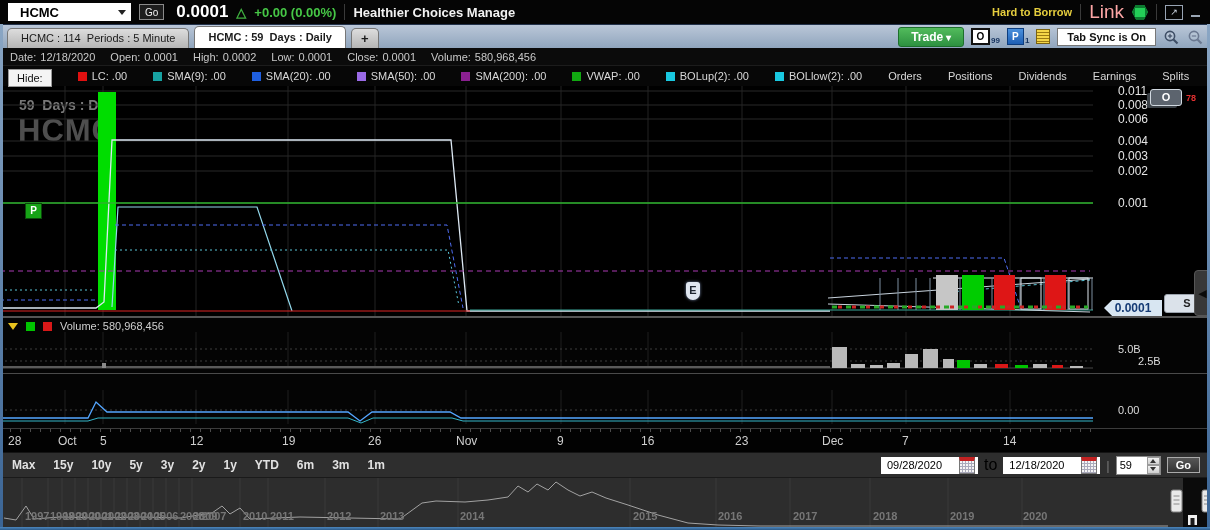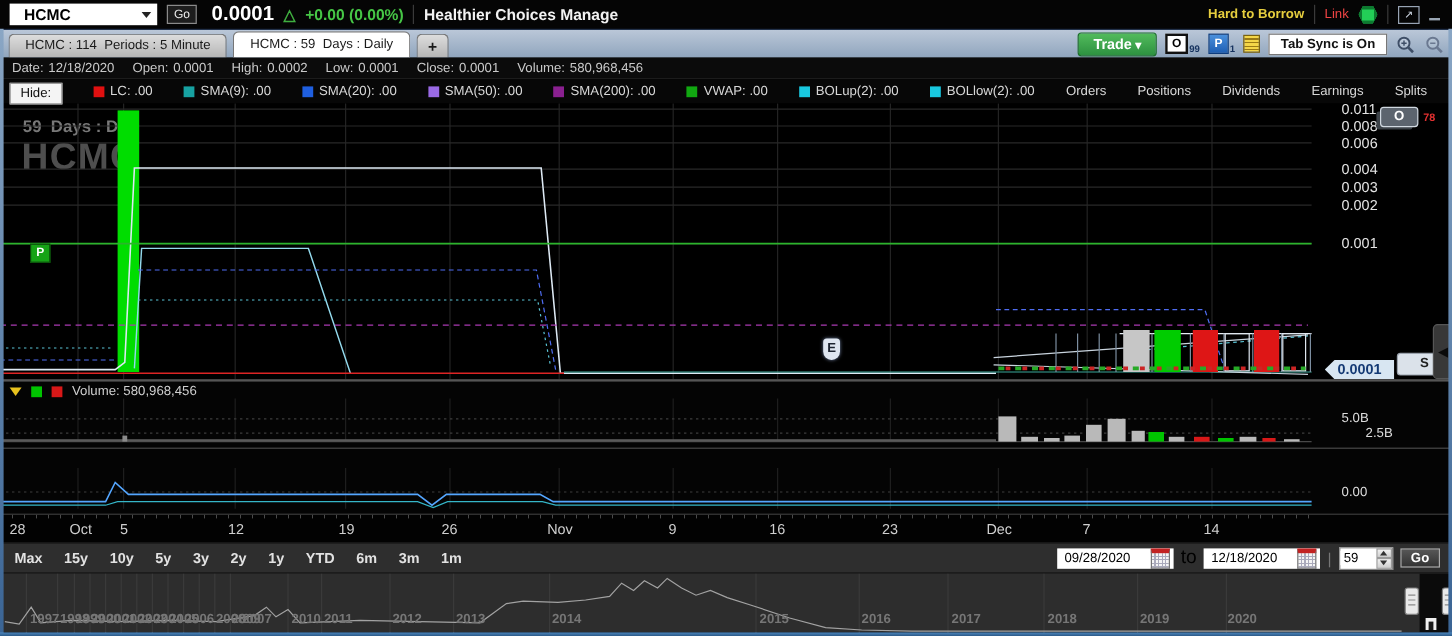--- a/index.html
+++ b/index.html
@@ -13,33 +13,33 @@
   .caret{width:0;height:0;border-left:4px solid transparent;border-right:4px solid transparent;border-top:5px solid #222;}
   .gobtn{height:16px;background:#1d1d1d;border:1px solid #8a8a8a;color:#eee;font-size:10px;padding:0 5px;font-family:inherit;}
   .price{font-size:17px;font-weight:bold;color:#fff;margin-left:4px;}
   .uptri{color:#3fae3f;font-size:13px;font-weight:bold;}
   .uptri::before{content:"△";}
   .change{color:#46c646;font-weight:bold;font-size:13px;}
   .vsep{width:1px;height:16px;background:#3a3a3a;}
   .company{color:#f2f2f2;font-weight:bold;font-size:13px;}
   .tb-right{margin-left:auto;display:flex;align-items:center;gap:8px;padding-right:10px;}
   .htb{color:#e6ce3e;font-weight:bold;font-size:11px;}
-  .linklbl{color:#ef4444;font-size:11px;}
+  .linklbl{color:#fca5a5;font-size:19px;}
   .hex{width:16px;height:15px;background:#23cf57;box-shadow:inset 0 0 0 3px #0d7a30;
        clip-path:polygon(25% 0,75% 0,100% 50%,75% 100%,25% 100%,0 50%);}
   .popicon{width:16px;height:13px;border:1px solid #98a4b4;color:#cdd6e2;font-size:9px;line-height:12px;text-align:center;}
   .popicon::before{content:"↗";}
   .minicon{width:9px;height:2px;background:#9aa6b4;margin-top:7px;}
   
   .tabbar{position:absolute;top:24px;left:0;width:100%;height:24px;background:linear-gradient(#bac7d8,#90a5bd);
           border-top:1px solid #22314a;display:flex;align-items:flex-end;padding-left:7px;box-sizing:border-box;}
   .tab{height:19px;line-height:19px;padding:0 13px;background:linear-gradient(#dddddd,#b5b5b5);
        border:1px solid #767676;border-bottom:none;border-radius:5px 5px 0 0;font-size:11px;color:#1a1a1a;
        margin-right:5px;white-space:pre;cursor:pointer;}
-  .tab.active{background:#fff;font-weight:normal;height:21px;line-height:21px;}
+  .tab.active{background:#fff;font-weight:bold;height:21px;line-height:21px;}
   .tab.add{padding:0 9px;font-weight:bold;font-size:13px;}
   .tabbar-right{margin-left:auto;display:flex;align-items:center;gap:7px;padding-right:6px;align-self:center;}
   .tradebtn{background:linear-gradient(#52bb5c,#2d9140);border:1px solid #1d6f2c;border-radius:3px;color:#fff;
             font-weight:bold;font-size:12px;padding:2px 12px;font-family:inherit;}
   .tradebtn::after{content:" ▾";font-size:10px;}
   .cnticon{display:flex;align-items:flex-end;gap:1px;}
   .cnticon b{display:inline-block;width:15px;height:13px;background:#fff;border:2px solid #111;
              font-size:10px;font-weight:bold;color:#000;text-align:center;line-height:13px;font-style:normal;}
   .cnticon.blue b{background:linear-gradient(#4a90dc,#1e5fb4);border:1px solid #0d3d7e;color:#fff;height:15px;line-height:15px;}
   .cnticon i{font-style:normal;font-size:8px;color:#15325e;font-weight:bold;}

